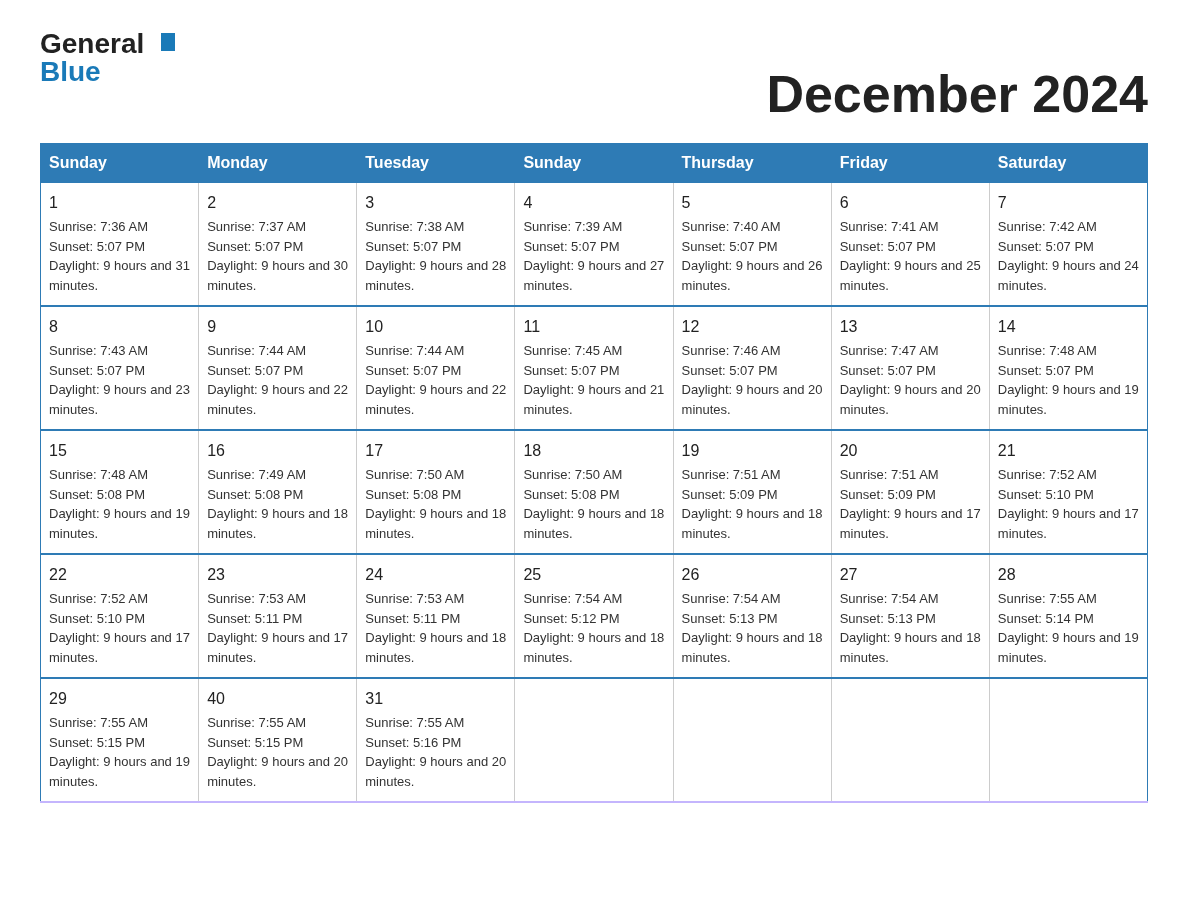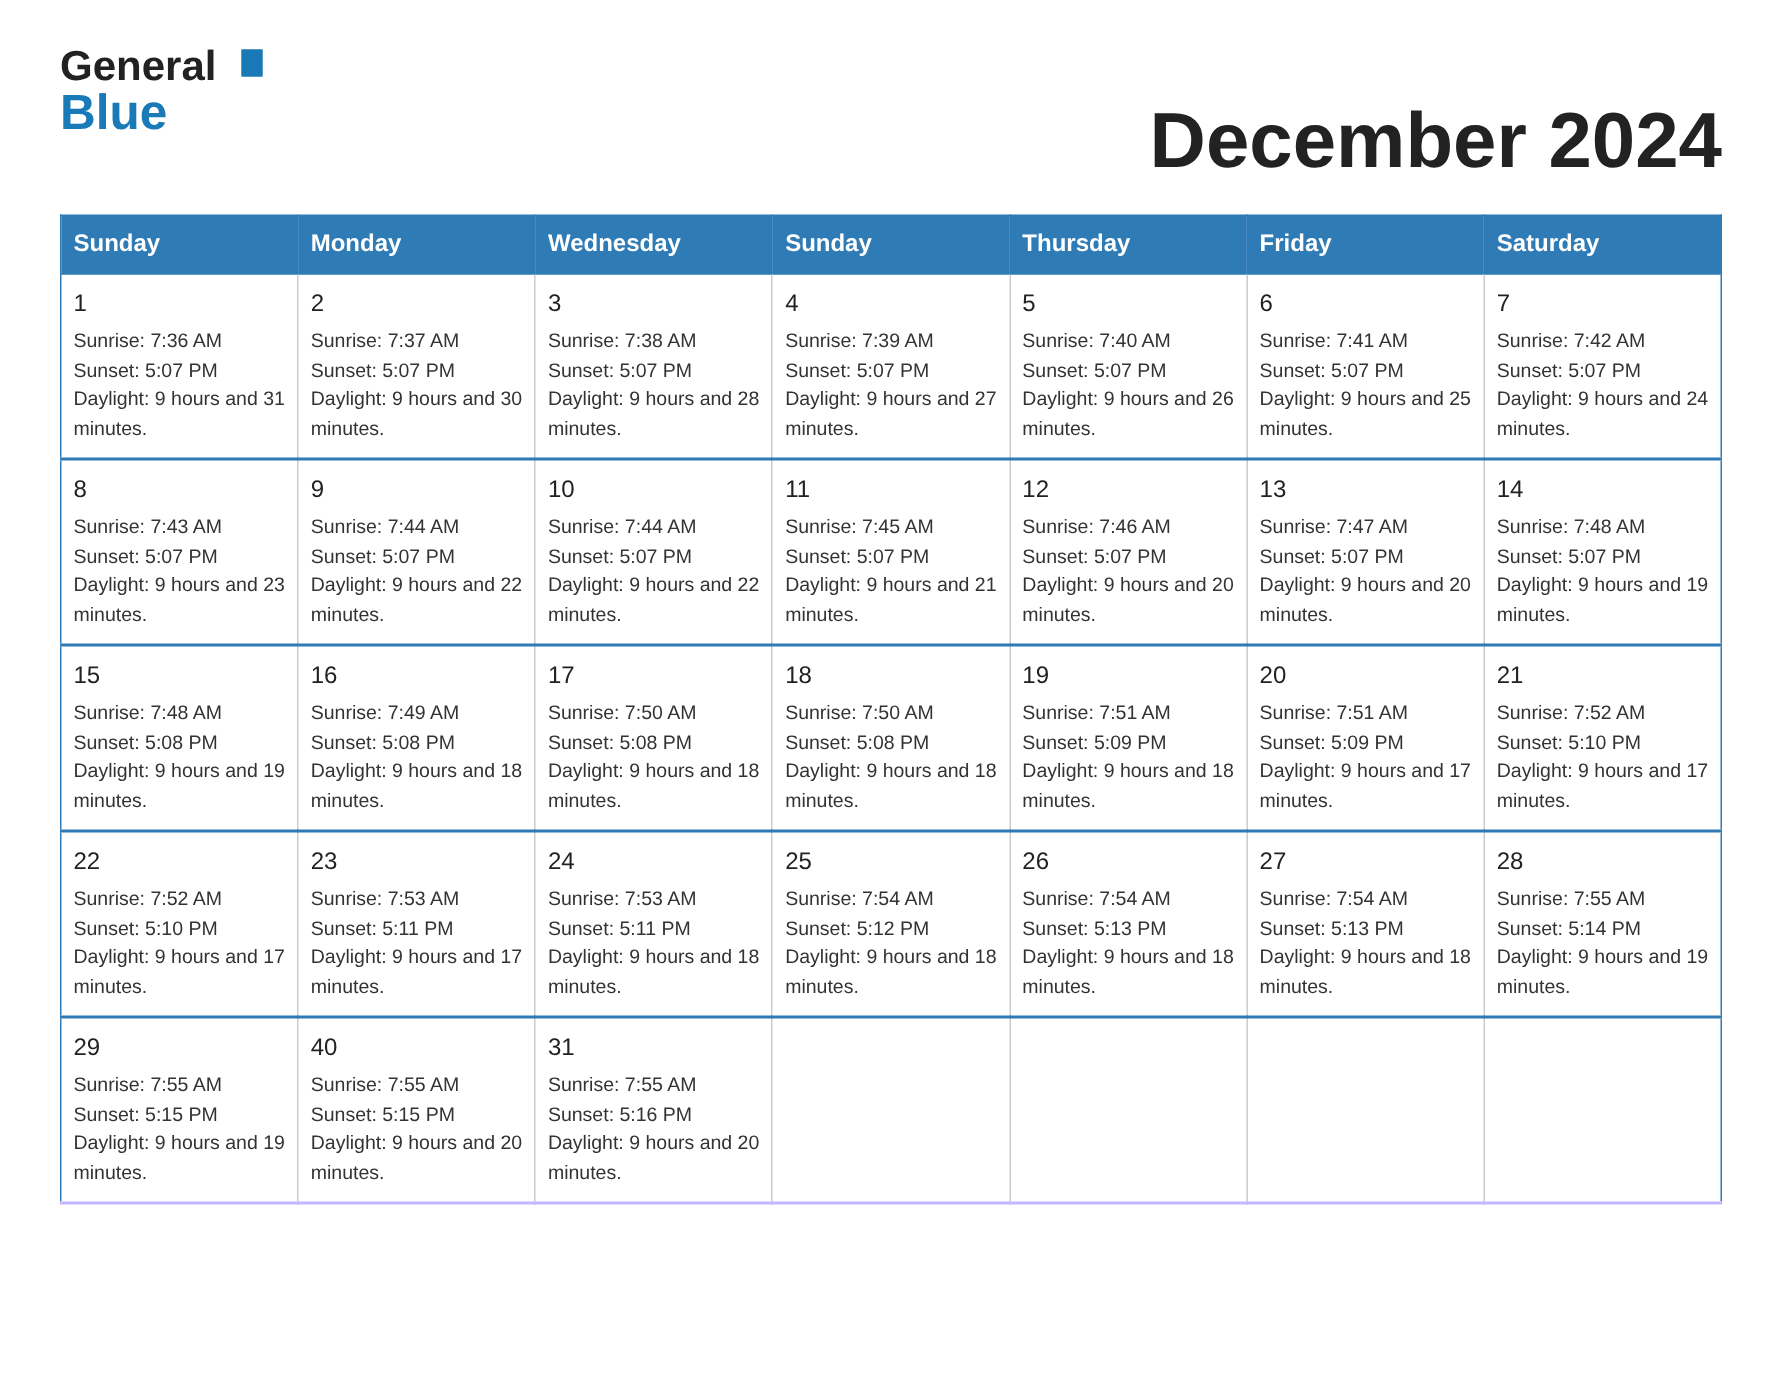--- a/index.html
+++ b/index.html
@@ -21,21 +21,21 @@
       flex-direction: column;
       align-items: flex-start;
     }
     .logo-general {
       font-size: 28px;
       font-weight: bold;
       color: #222;
       line-height: 1;
     }
     .logo-blue {
-      font-size: 33px;
+      font-size: 28px;
       font-weight: bold;
       color: #1a7ab8;
       line-height: 1;
       display: flex;
       align-items: center;
     }
     .title-block {
       text-align: right;
       margin-top: 36px;
     }
@@ -109,21 +109,21 @@
   <div class="title-block">
     <div class="month-title">December 2024</div>
   </div>
 </div>
 
 <table>
   <thead>
     <tr>
       <th>Sunday</th>
       <th>Monday</th>
-      <th>Wednesday</th>
+      <th>Tuesday</th>
       <th>Sunday</th>
       <th>Thursday</th>
       <th>Friday</th>
       <th>Saturday</th>
     </tr>
   </thead>
   <tbody id="calendar-body">
   <tr>
         <td><span class="day-num">1</span><span class="day-info">Sunrise: 7:36 AM<br>Sunset: 5:07 PM<br>Daylight: 9 hours and 31 minutes.</span></td>
         <td><span class="day-num">2</span><span class="day-info">Sunrise: 7:37 AM<br>Sunset: 5:07 PM<br>Daylight: 9 hours and 30 minutes.</span></td>

